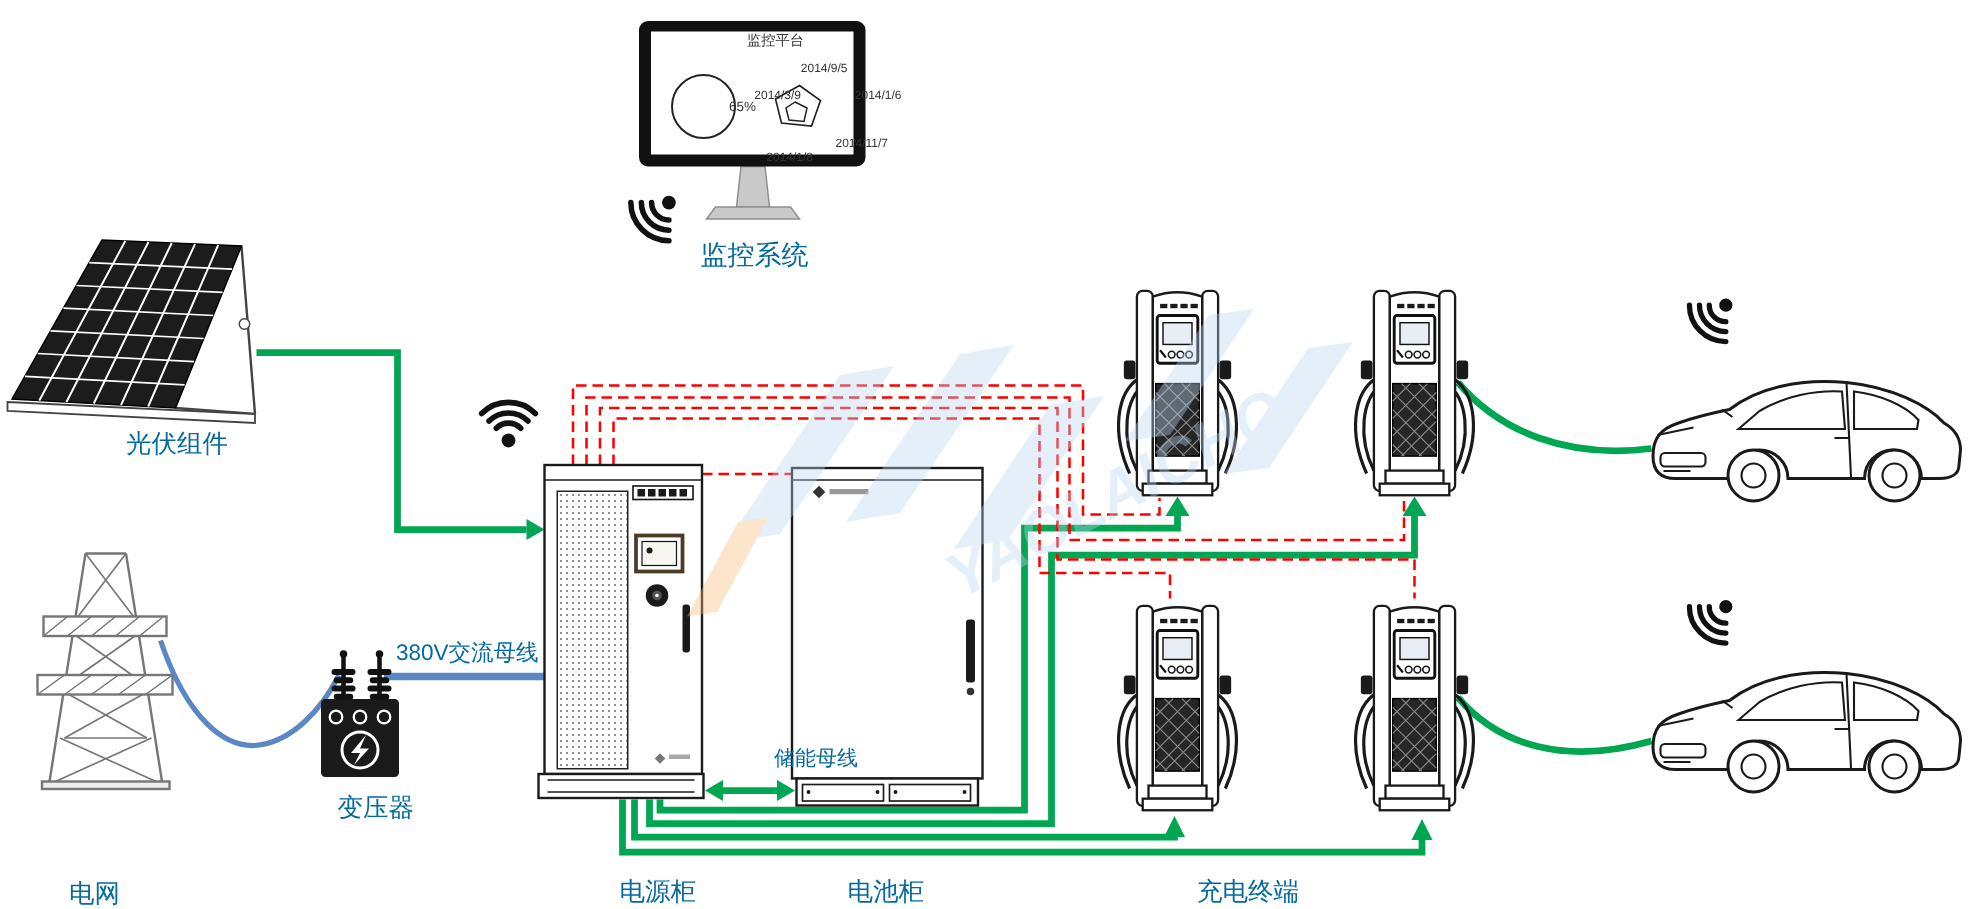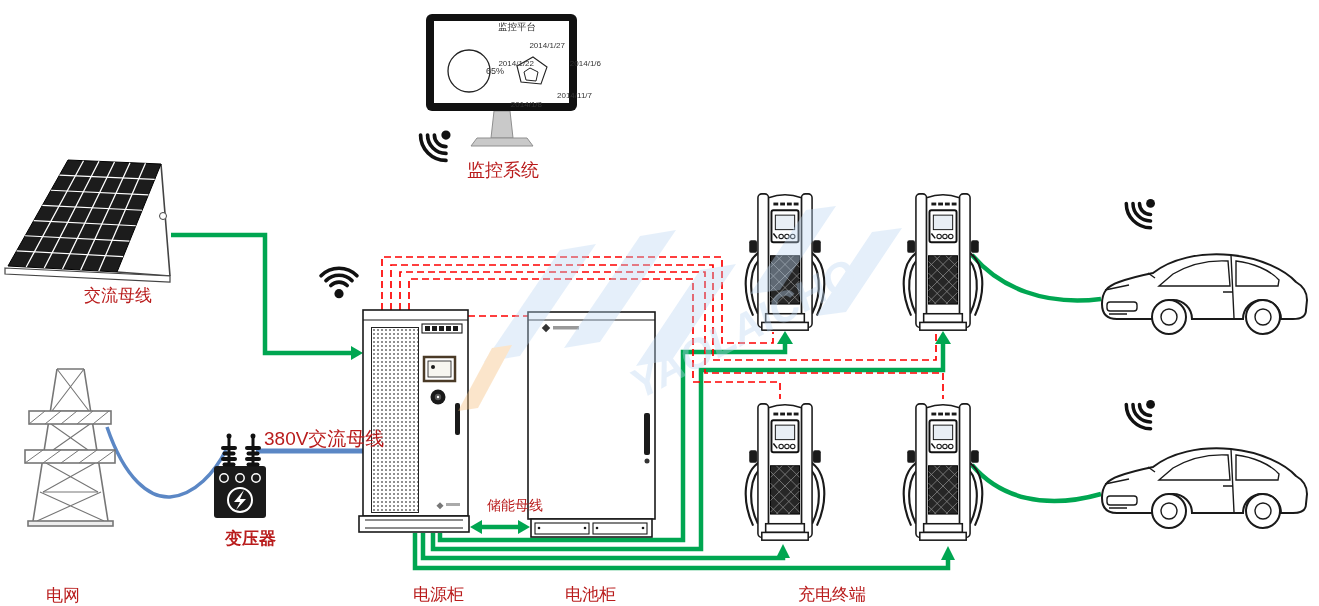--- a/index.html
+++ b/index.html
@@ -1,20 +1,20 @@
 <!DOCTYPE html>
 <html style="--ac-bus: #5b87c5; --dc-bus: #00a651; --comm-line: #fe0000;"><head>
 <meta charset="utf-8">
 <style>
   :root{ --ac-bus:#5b87c5; --dc-bus:#00a651; --comm-line:#fe0000; }
   html,body{margin:0;padding:0;background:#fff;}
   .canvas{position:relative;width:1319px;height:606px;background:#fff;overflow:hidden;
           font-family:"Liberation Sans","DejaVu Sans",sans-serif;}
   svg{position:absolute;left:0;top:0;}
-  .lbl{position:absolute;color:#b91c1c;font-size:17px;white-space:nowrap;}
+  .lbl{position:absolute;color:#0369a1;font-size:17px;white-space:nowrap;}
   .lbl.center{text-align:right;}
   .tiny{font-size:8px;color:#333;}
   .w-ac{stroke:var(--ac-bus);fill:none;}
   .w-dc{stroke:var(--dc-bus);stroke-width:4.5;fill:none;}
   .w-comm{stroke:var(--comm-line);stroke-width:1.7;stroke-dasharray:7 4;fill:none;}
   .arr-dc{fill:var(--dc-bus);stroke:none;}
   .box{fill:#fff;stroke:#1a1a1a;stroke-width:1.6;}
   .thin{fill:none;stroke:#1a1a1a;stroke-width:1.1;}
   .cable{fill:none;stroke:#1a1a1a;stroke-width:2.2;}
   .dark{fill:#1a1a1a;stroke:none;}
@@ -236,32 +236,32 @@
         <polygon points="806,210 836,206 780,290 750,294"></polygon>
         <polygon points="872,232 902,228 846,312 816,316"></polygon>
       </g>
       <polygon points="492,348 512,345 478,408 458,411" fill="#f5bd78"></polygon>
       <text x="640" y="400" transform="rotate(-28 640 400)" font-size="42" font-style="italic" font-weight="bold" fill="#bcd7f2">YAOLAICHO</text>
     </g>
   </svg>
 
   <div class="mesh-dots"></div>
 
-  <div class="lbl center" style="left:52px;top:284px;width:100px;">交流母线</div>
+  <div class="lbl center" style="left:52px;top:284px;width:100px;">光伏组件</div>
   <div class="lbl" style="left:46px;top:584px;text-align:right;">电网</div>
-  <div class="lbl center" style="left:198px;top:527px;width:78px;font-weight:bold;">变压器</div>
-  <div class="lbl" style="left:264px;top:426px;font-size:19px;">380V交流母线</div>
+  <div class="lbl center" style="left:198px;top:527px;width:78px;">变压器</div>
+  <div class="lbl" style="left:264px;top:426px;font-size:15px;">380V交流母线</div>
   <div class="lbl" style="left:467px;top:158px;font-size:18px;">监控系统</div>
   <div class="lbl" style="left:373px;top:583px;margin-left:40px;">电源柜</div>
   <div class="lbl" style="left:565px;top:583px;">电池柜</div>
   <div class="lbl" style="left:798px;top:583px;">充电终端</div>
-  <div class="lbl" style="left:487px;top:497px;font-size:14px;">储能母线</div>
+  <div class="lbl" style="left:516px;top:497px;font-size:14px;">储能母线</div>
 
   <div class="lbl center tiny" style="left:466px;top:21px;width:70px;font-size:9.5px;">监控平台</div>
   <div class="lbl center tiny" style="left:434px;top:66px;width:70px;font-size:9px;">65%</div>
-  <div class="lbl center tiny" style="left:495px;top:41px;width:70px;">2014/1/27</div>
+  <div class="lbl center tiny" style="left:495px;top:41px;width:70px;">2014/9/5</div>
   <div class="lbl center tiny" style="left:531px;top:59px;width:70px;">2014/1/6</div>
   <div class="lbl center tiny" style="left:522px;top:91px;width:70px;">2014/11/7</div>
   <div class="lbl center tiny" style="left:472px;top:100px;width:70px;">2014/1/8</div>
-  <div class="lbl center tiny" style="left:464px;top:59px;width:70px;">2014/1/22</div>
+  <div class="lbl center tiny" style="left:464px;top:59px;width:70px;">2014/3/9</div>
 
 
 </div>
 
 </body></html>

